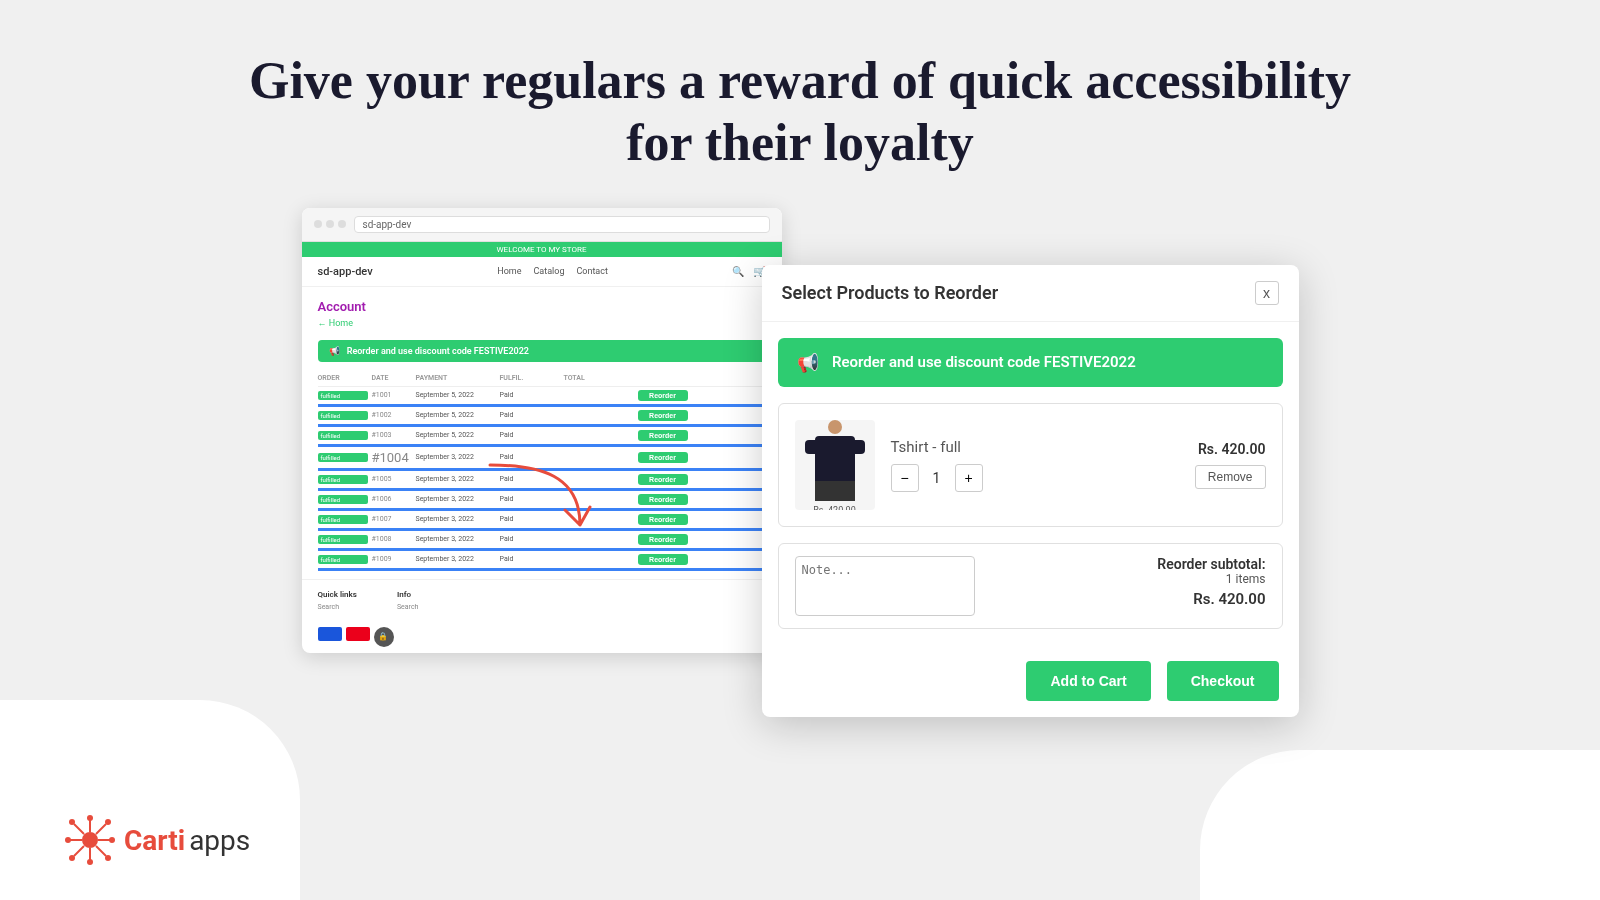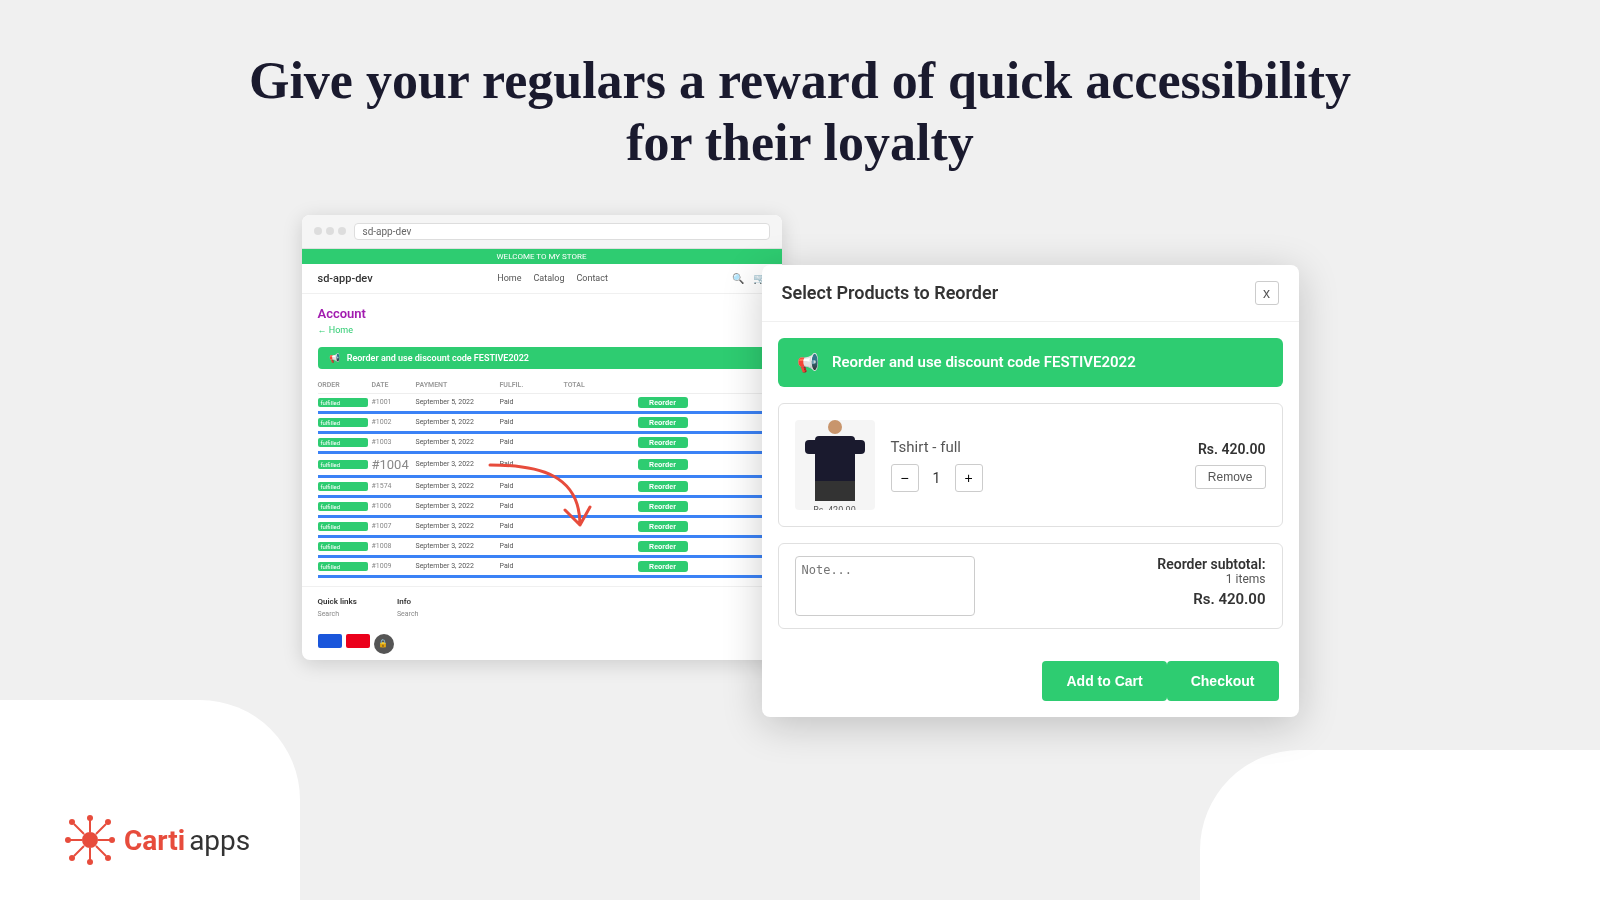--- a/index.html
+++ b/index.html
@@ -58,21 +58,21 @@
 
     
     .browser-mockup {
       width: 480px;
       background: white;
       border-radius: 8px;
       box-shadow: 0 4px 20px rgba(0,0,0,0.15);
       overflow: hidden;
       position: relative;
       z-index: 2;
-      margin-top: 10px;
+      margin-top: 3px;
     }
     .browser-bar {
       background: #f5f5f5;
       padding: 8px 12px;
       display: flex;
       align-items: center;
       gap: 8px;
       border-bottom: 1px solid #e0e0e0;
     }
     .browser-dots {
@@ -490,21 +490,21 @@
     .subtotal-value {
       font-size: 15px;
       font-weight: 600;
       color: #333;
     }
 
     
     .modal-actions {
       display: flex;
       justify-content: flex-end;
-      gap: 0;
+      gap: 16px;
       padding: 16px 20px;
     }
     .btn-add-cart {
       background: #2ecc71;
       color: white;
       border: none;
       border-radius: 4px;
       padding: 12px 24px;
       font-size: 14px;
       font-weight: 600;
@@ -636,21 +636,21 @@
       <div class="order-row">
         <span style="background:#2ecc71;color:white;border-radius:2px;padding:1px 3px;font-size:6px;">fulfilled</span>
         <span style="font-size:13px;color:#888;">#1004</span>
         <span style="font-size:7px;">September 3, 2022</span>
         <span class="status-paid">Paid</span>
         <span></span>
         <button class="reorder-btn">Reorder</button>
       </div>
       <div class="order-row">
         <span style="background:#2ecc71;color:white;border-radius:2px;padding:1px 3px;font-size:6px;">fulfilled</span>
-        <span style="font-size:7px;color:#888;">#1574</span>
+        <span style="font-size:7px;color:#888;">#1005</span>
         <span style="font-size:7px;">September 3, 2022</span>
         <span class="status-paid">Paid</span>
         <span></span>
         <button class="reorder-btn">Reorder</button>
       </div>
       <div class="order-row">
         <span style="background:#2ecc71;color:white;border-radius:2px;padding:1px 3px;font-size:6px;">fulfilled</span>
         <span style="font-size:7px;color:#888;">#1006</span>
         <span style="font-size:7px;">September 3, 2022</span>
         <span class="status-paid">Paid</span>

